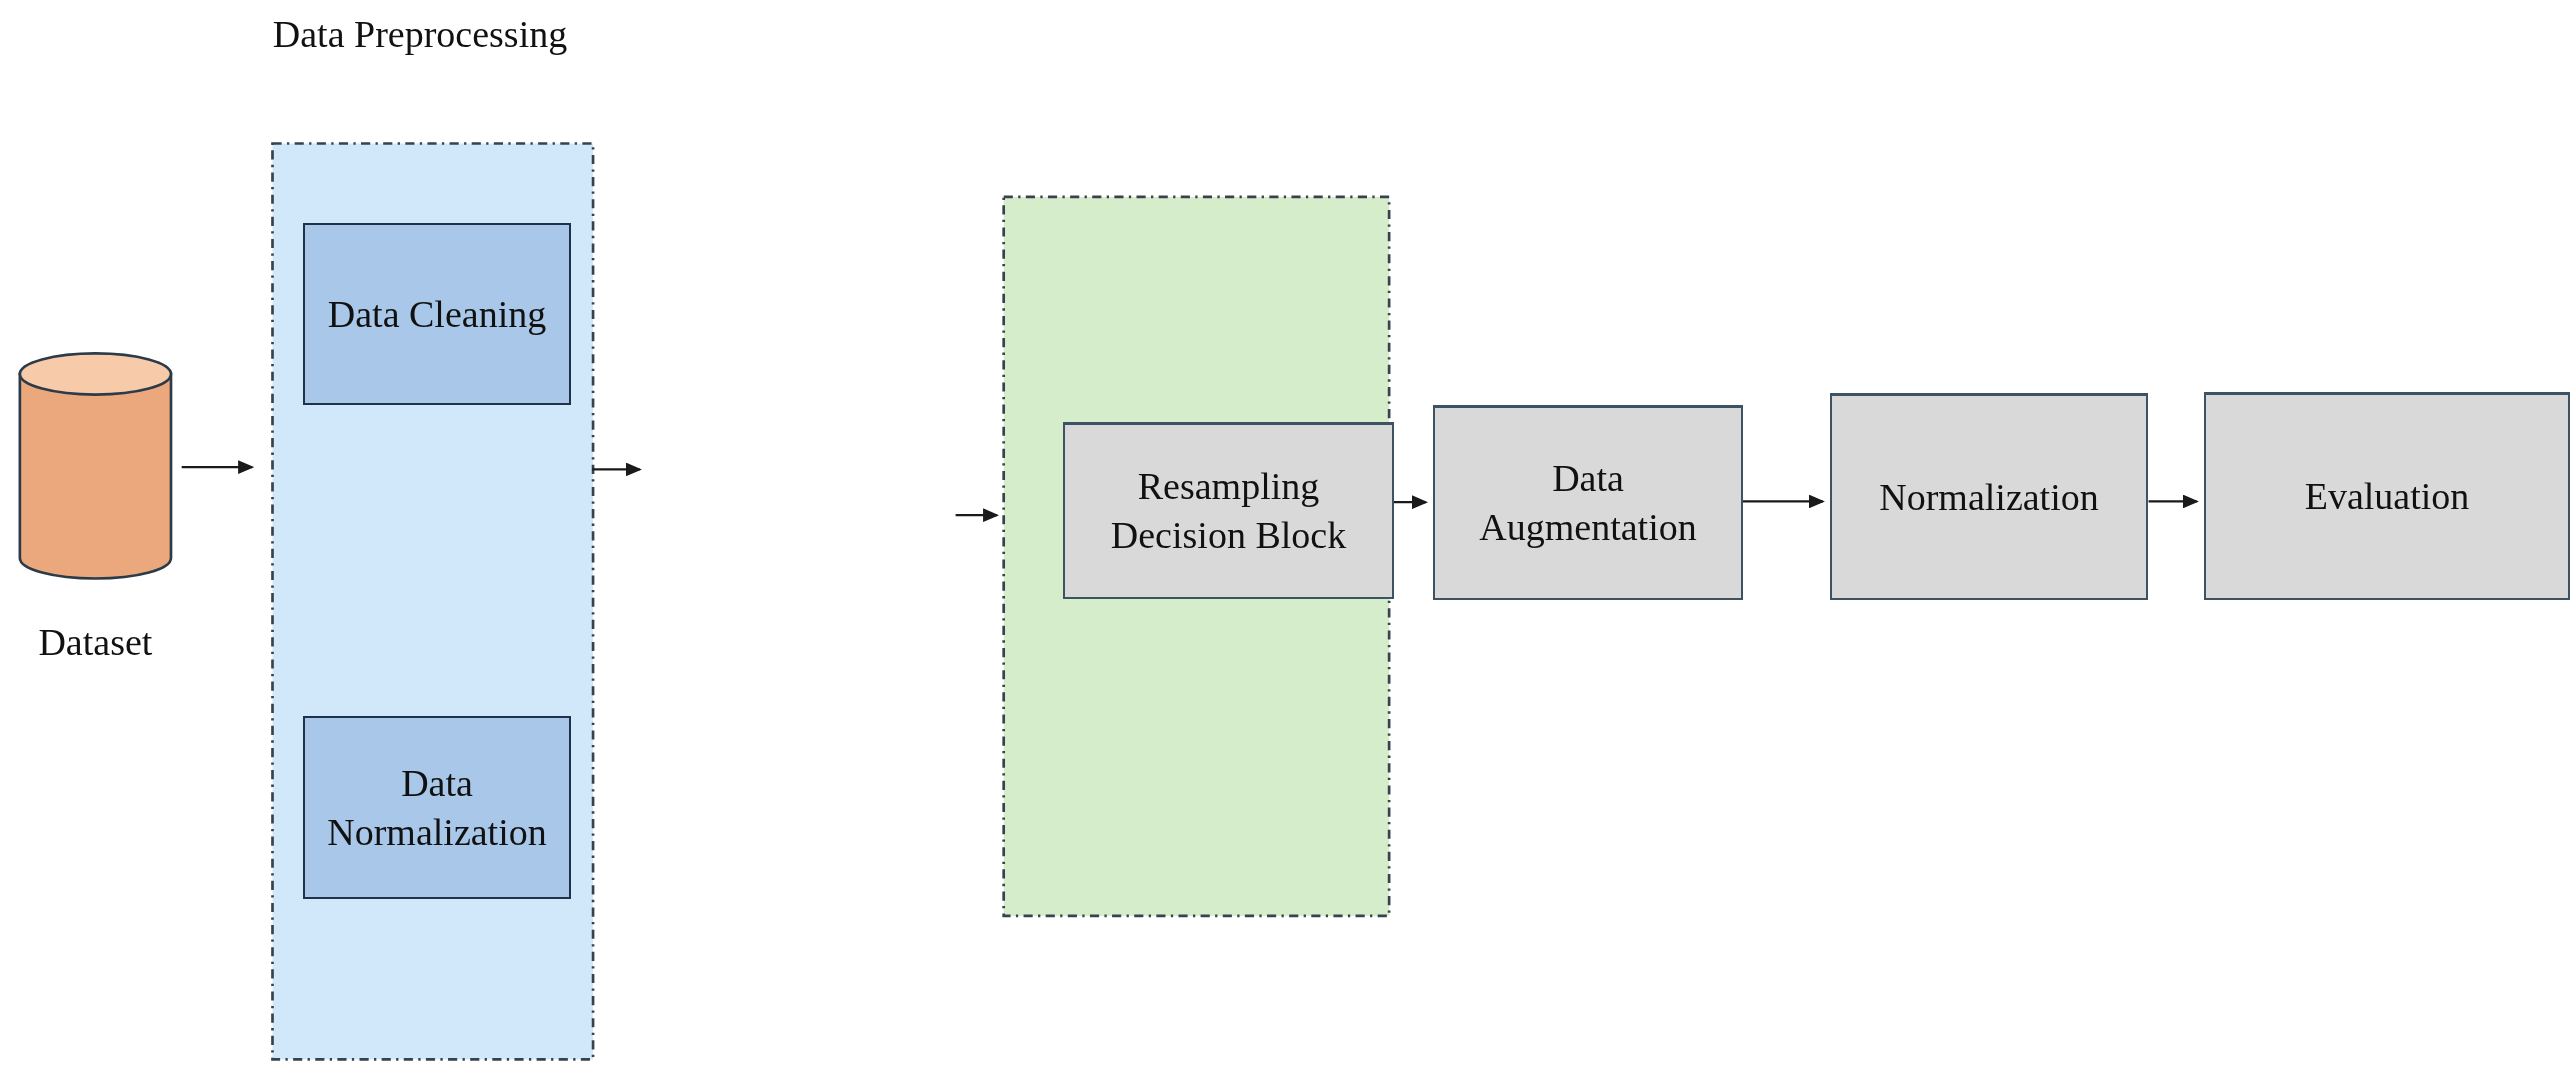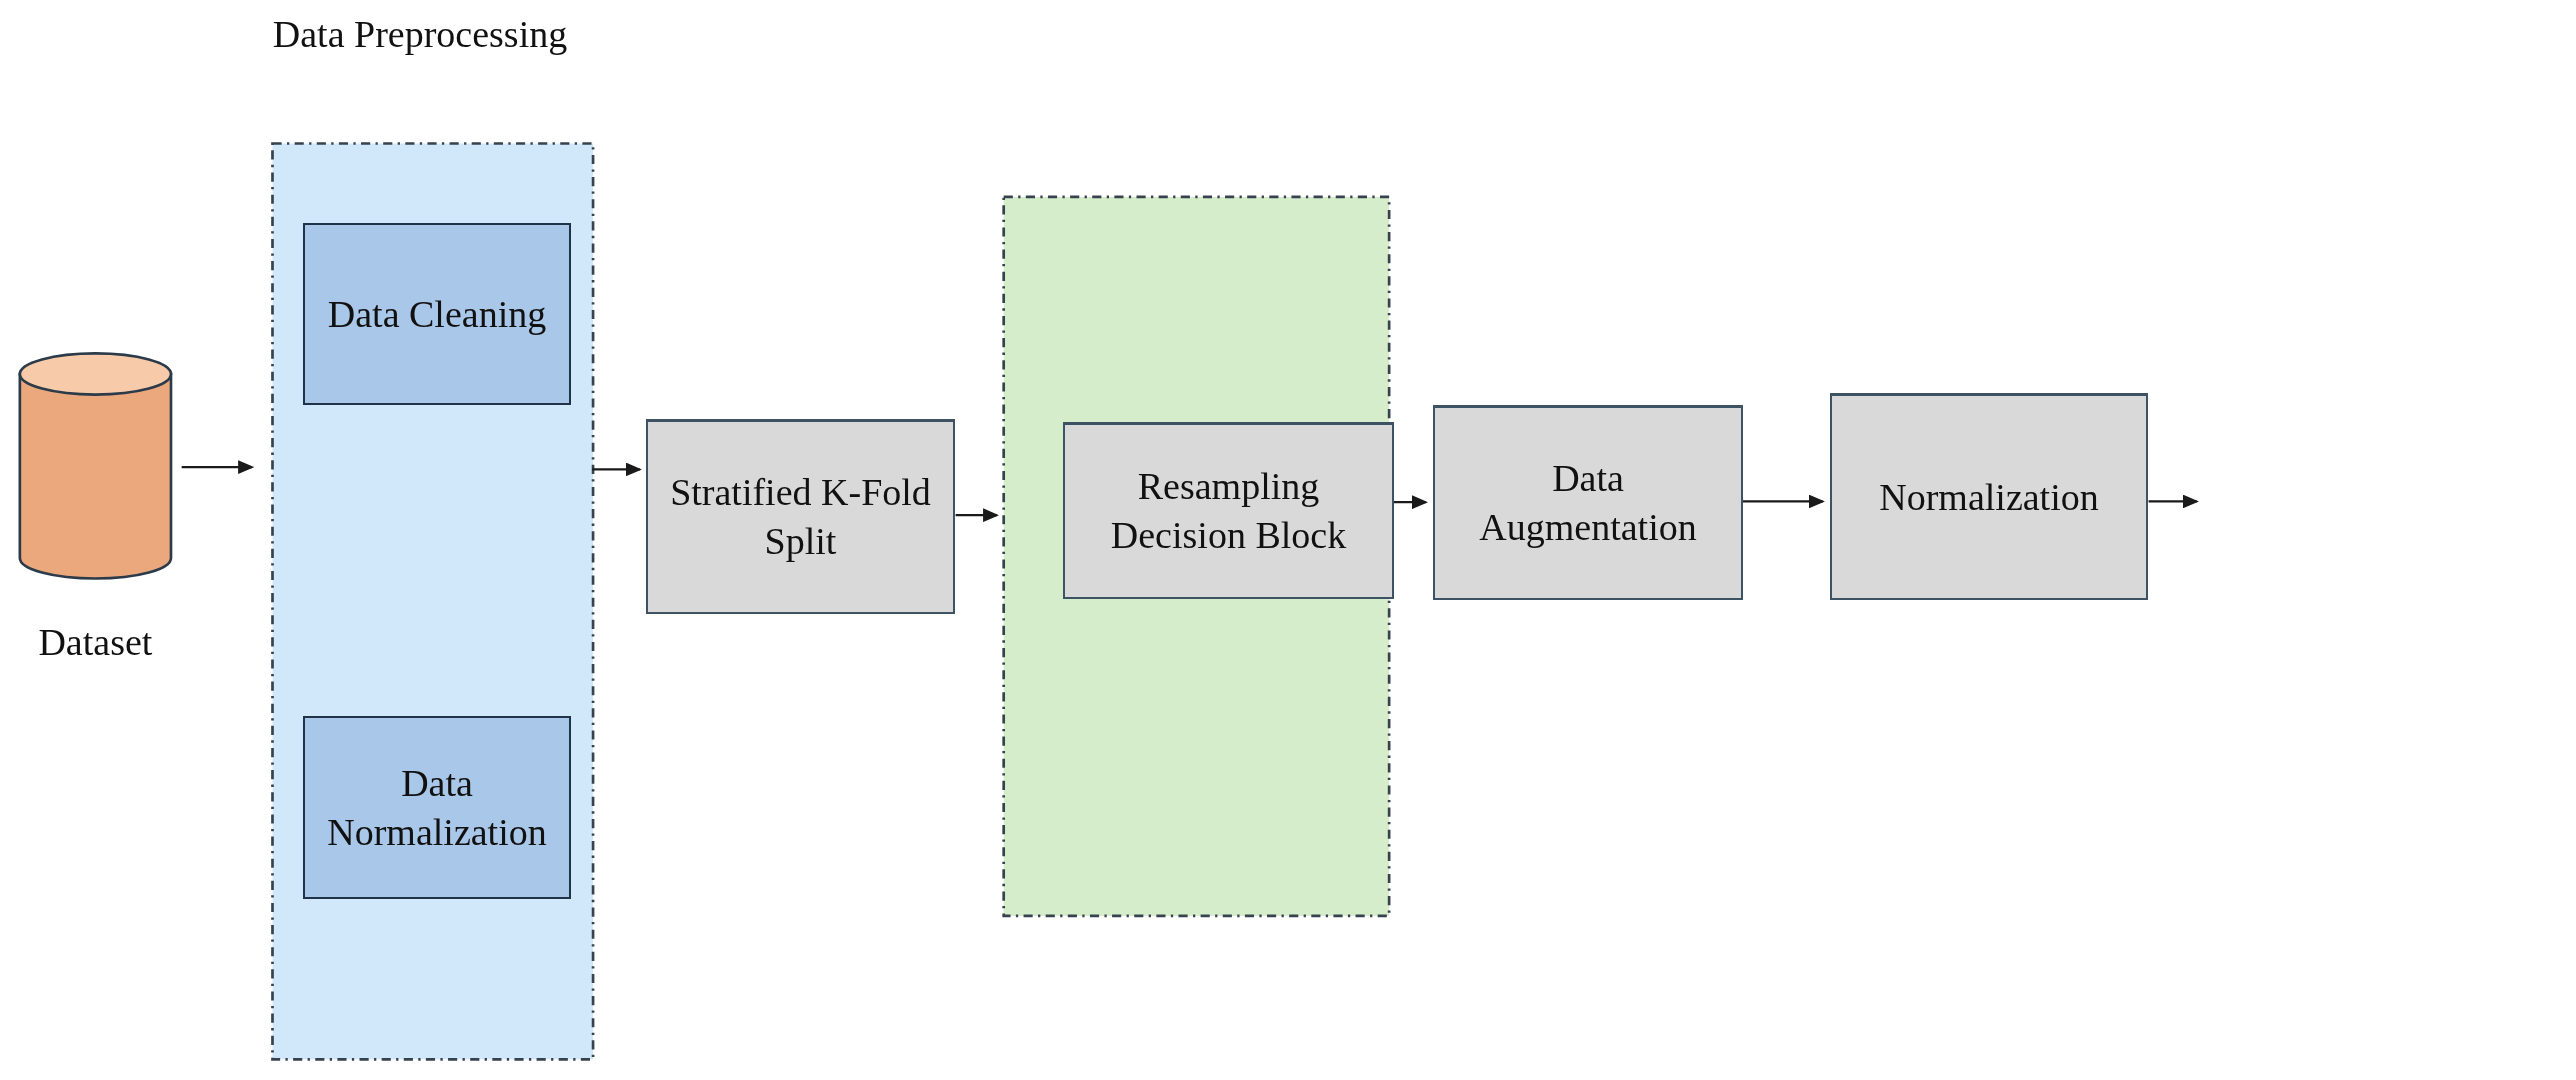--- a/index.html
+++ b/index.html
@@ -97,34 +97,33 @@
   <div class="abs node blue" style="left:303px; top:223px; width:268px; height:182px;">
     <div class="label">Data Cleaning</div>
   </div>
 
 
   <div class="abs node blue" style="left:303px; top:716px; width:268px; height:183px;">
     <div class="label">Data
 Normalization</div>
   </div>
 
-  <div class="abs node gray" style="left:646px; top:419px; width:309px; height:195px;">
-    <div class="label">Stratified K-Fold
-Split</div>
-  </div>
 
   <div class="abs node gray" style="left:1063px; top:422px; width:331px; height:177px;">
     <div class="label">Resampling
 Decision Block</div>
   </div>
 
   <div class="abs node gray" style="left:1433px; top:405px; width:310px; height:195px;">
     <div class="label">Data
 Augmentation</div>
   </div>
 
   <div class="abs node gray" style="left:1830px; top:393px; width:318px; height:207px;">
     <div class="label">Normalization</div>
   </div>
 
+  <div class="abs node gray" style="left:2204px; top:392px; width:366px; height:208px;">
+    <div class="label">Evaluation</div>
+  </div>
 
 </div>
 
 
 </body></html>

